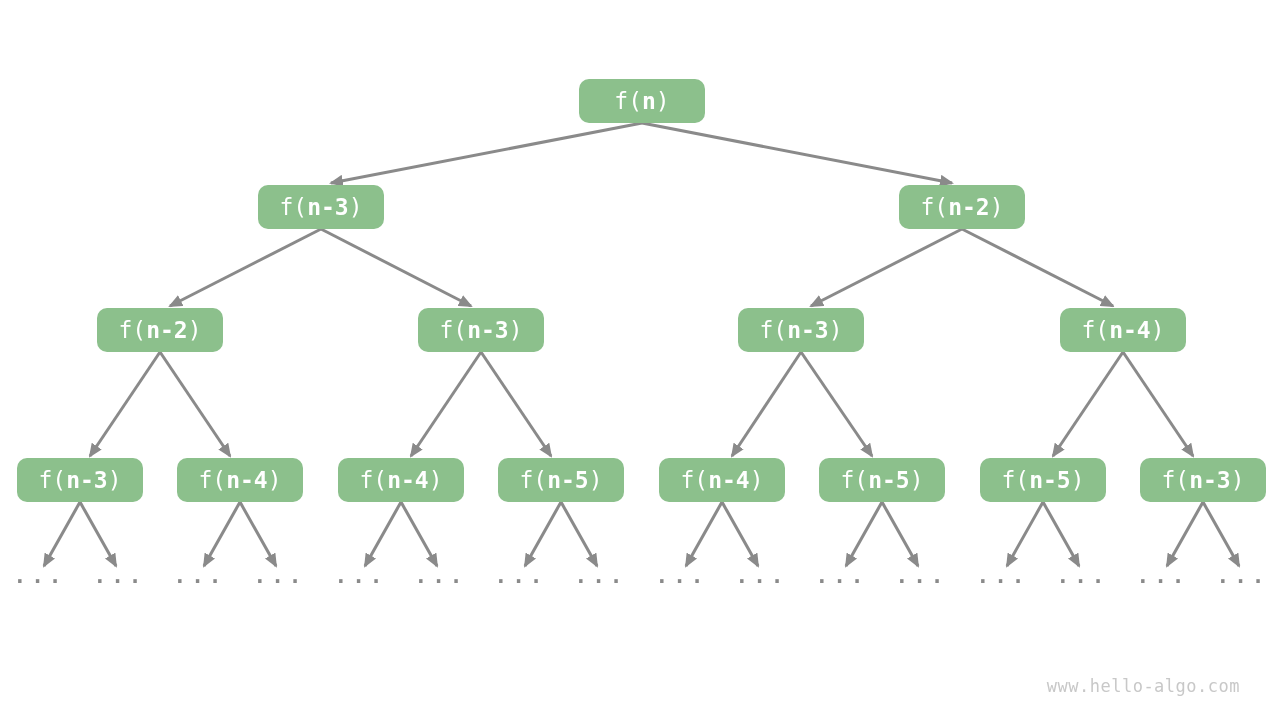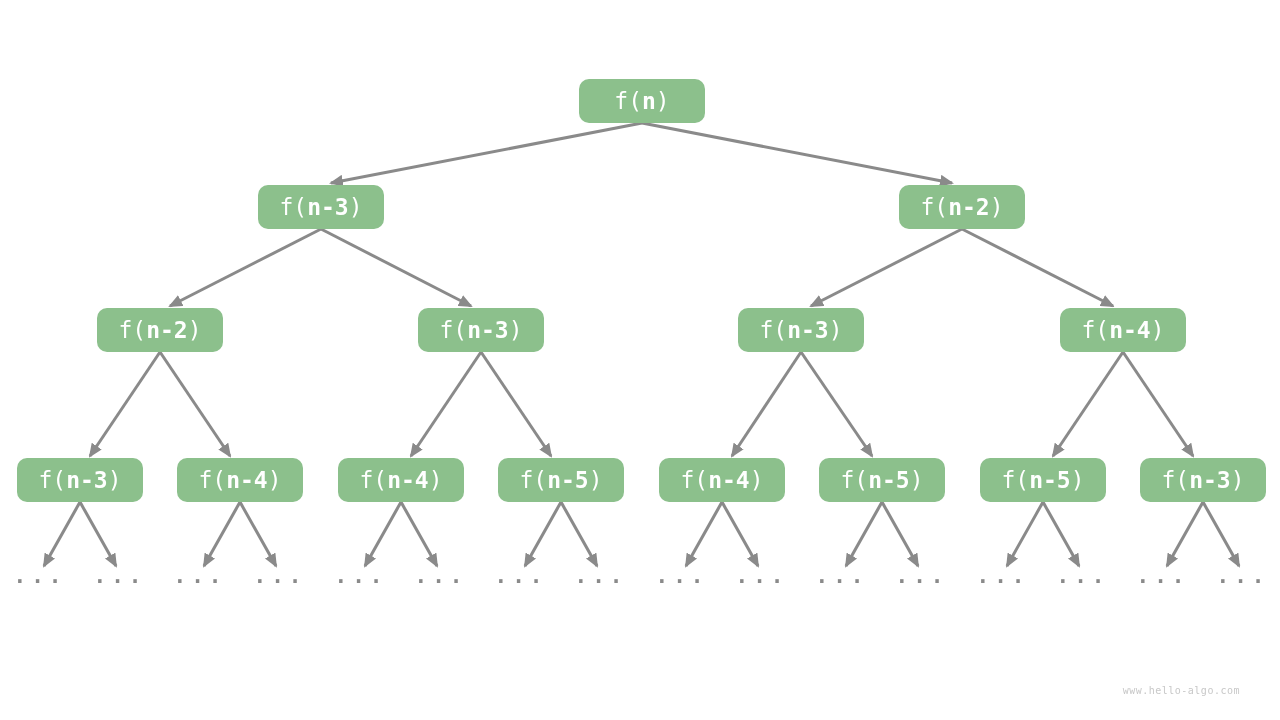--- a/index.html
+++ b/index.html
@@ -54,21 +54,21 @@
     font-weight: bold;
     letter-spacing: 5px;
     line-height: 1;
     transform: translate(-50%, -82%);
   }
   .watermark {
     position: absolute;
     right: 40px;
     bottom: 24px;
     color: var(--watermark, #c8c8c8);
-    font-size: 10px;
+    font-size: 17px;
     letter-spacing: 0.5px;
   }
 </style>
 </head>
 <body>
 
 <div class="stage">
   <svg class="edge-layer" width="1280" height="720" xmlns="http://www.w3.org/2000/svg">
     <defs>
       <marker id="arrowhead" viewBox="0 0 14 12" refX="12" refY="6" markerWidth="14" markerHeight="12" markerUnits="userSpaceOnUse" orient="auto">

